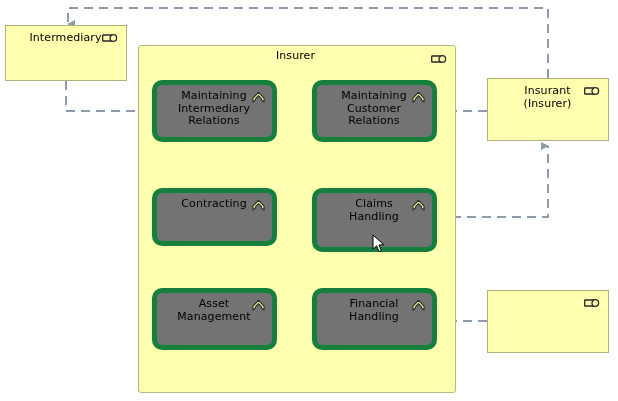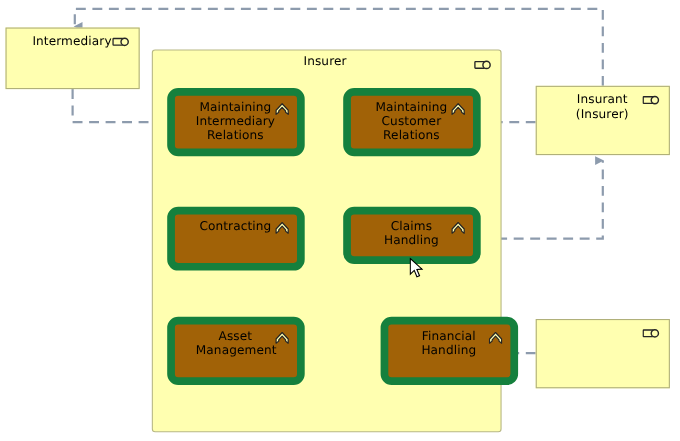--- a/index.html
+++ b/index.html
@@ -15,22 +15,22 @@
   
   .node{
     position:absolute;
     background:#ffffb0;
     border:1px solid #b0b07a;
     box-sizing:border-box;
     z-index:2;
   }
   .node.role{border-radius:0;}
   .node.process{
-    background:#a16207;
-    border:7px solid #15803d;
+    background:#737373;
+    border:5px solid #15803d;
     border-radius:10px;
   }
   .node.container{
     background:#ffffb0;
     border:1px solid #b8b884;
     border-radius:3px;
     padding-left:46px;
   }
   .node-label{
     position:absolute;
@@ -142,36 +142,36 @@
     </svg>
   </div>
 
   <div class="node process" style="left:152px;top:188px;width:125px;height:58px;">
     <div class="node-label">Contracting</div>
     <svg class="icon icon-proc" style="right:7px;top:6px;" viewBox="0 0 13 12" xmlns="http://www.w3.org/2000/svg">
       <path d="M1,11 L1,7.2 L6.5,1.3 L12,7.2 L12,11 L9.6,9.1 L9.6,7.9 L6.5,4.6 L3.4,7.9 L3.4,9.1 Z" fill="#ffffb0" stroke="#262626" stroke-width="1.1" stroke-linejoin="round"></path>
     </svg>
   </div>
 
-  <div class="node process" style="left:312px;top:188px;width:125px;height:52px;">
+  <div class="node process" style="left:312px;top:188px;width:125px;height:64px;">
     <div class="node-label">Claims Handling</div>
     <svg class="icon icon-proc" style="right:7px;top:6px;" viewBox="0 0 13 12" xmlns="http://www.w3.org/2000/svg">
       <path d="M1,11 L1,7.2 L6.5,1.3 L12,7.2 L12,11 L9.6,9.1 L9.6,7.9 L6.5,4.6 L3.4,7.9 L3.4,9.1 Z" fill="#ffffb0" stroke="#262626" stroke-width="1.1" stroke-linejoin="round"></path>
     </svg>
   </div>
 
   <div class="node process" style="left:152px;top:288px;width:125px;height:62px;">
     <div class="node-label">Asset
 Management</div>
     <svg class="icon icon-proc" style="right:7px;top:6px;" viewBox="0 0 13 12" xmlns="http://www.w3.org/2000/svg">
       <path d="M1,11 L1,7.2 L6.5,1.3 L12,7.2 L12,11 L9.6,9.1 L9.6,7.9 L6.5,4.6 L3.4,7.9 L3.4,9.1 Z" fill="#ffffb0" stroke="#262626" stroke-width="1.1" stroke-linejoin="round"></path>
     </svg>
   </div>
 
-  <div class="node process" style="left:312px;top:288px;width:125px;height:62px;margin-left:34px;">
+  <div class="node process" style="left:312px;top:288px;width:125px;height:62px;">
     <div class="node-label">Financial
 Handling</div>
     <svg class="icon icon-proc" style="right:7px;top:6px;" viewBox="0 0 13 12" xmlns="http://www.w3.org/2000/svg">
       <path d="M1,11 L1,7.2 L6.5,1.3 L12,7.2 L12,11 L9.6,9.1 L9.6,7.9 L6.5,4.6 L3.4,7.9 L3.4,9.1 Z" fill="#ffffb0" stroke="#262626" stroke-width="1.1" stroke-linejoin="round"></path>
     </svg>
   </div>
 
   <div class="node role" style="left:5px;top:25px;width:122px;height:56px;">
     <div class="node-label">Intermediary</div>
     <svg class="icon icon-role" style="right:8px;top:7px;" viewBox="0 0 16 10" xmlns="http://www.w3.org/2000/svg">

